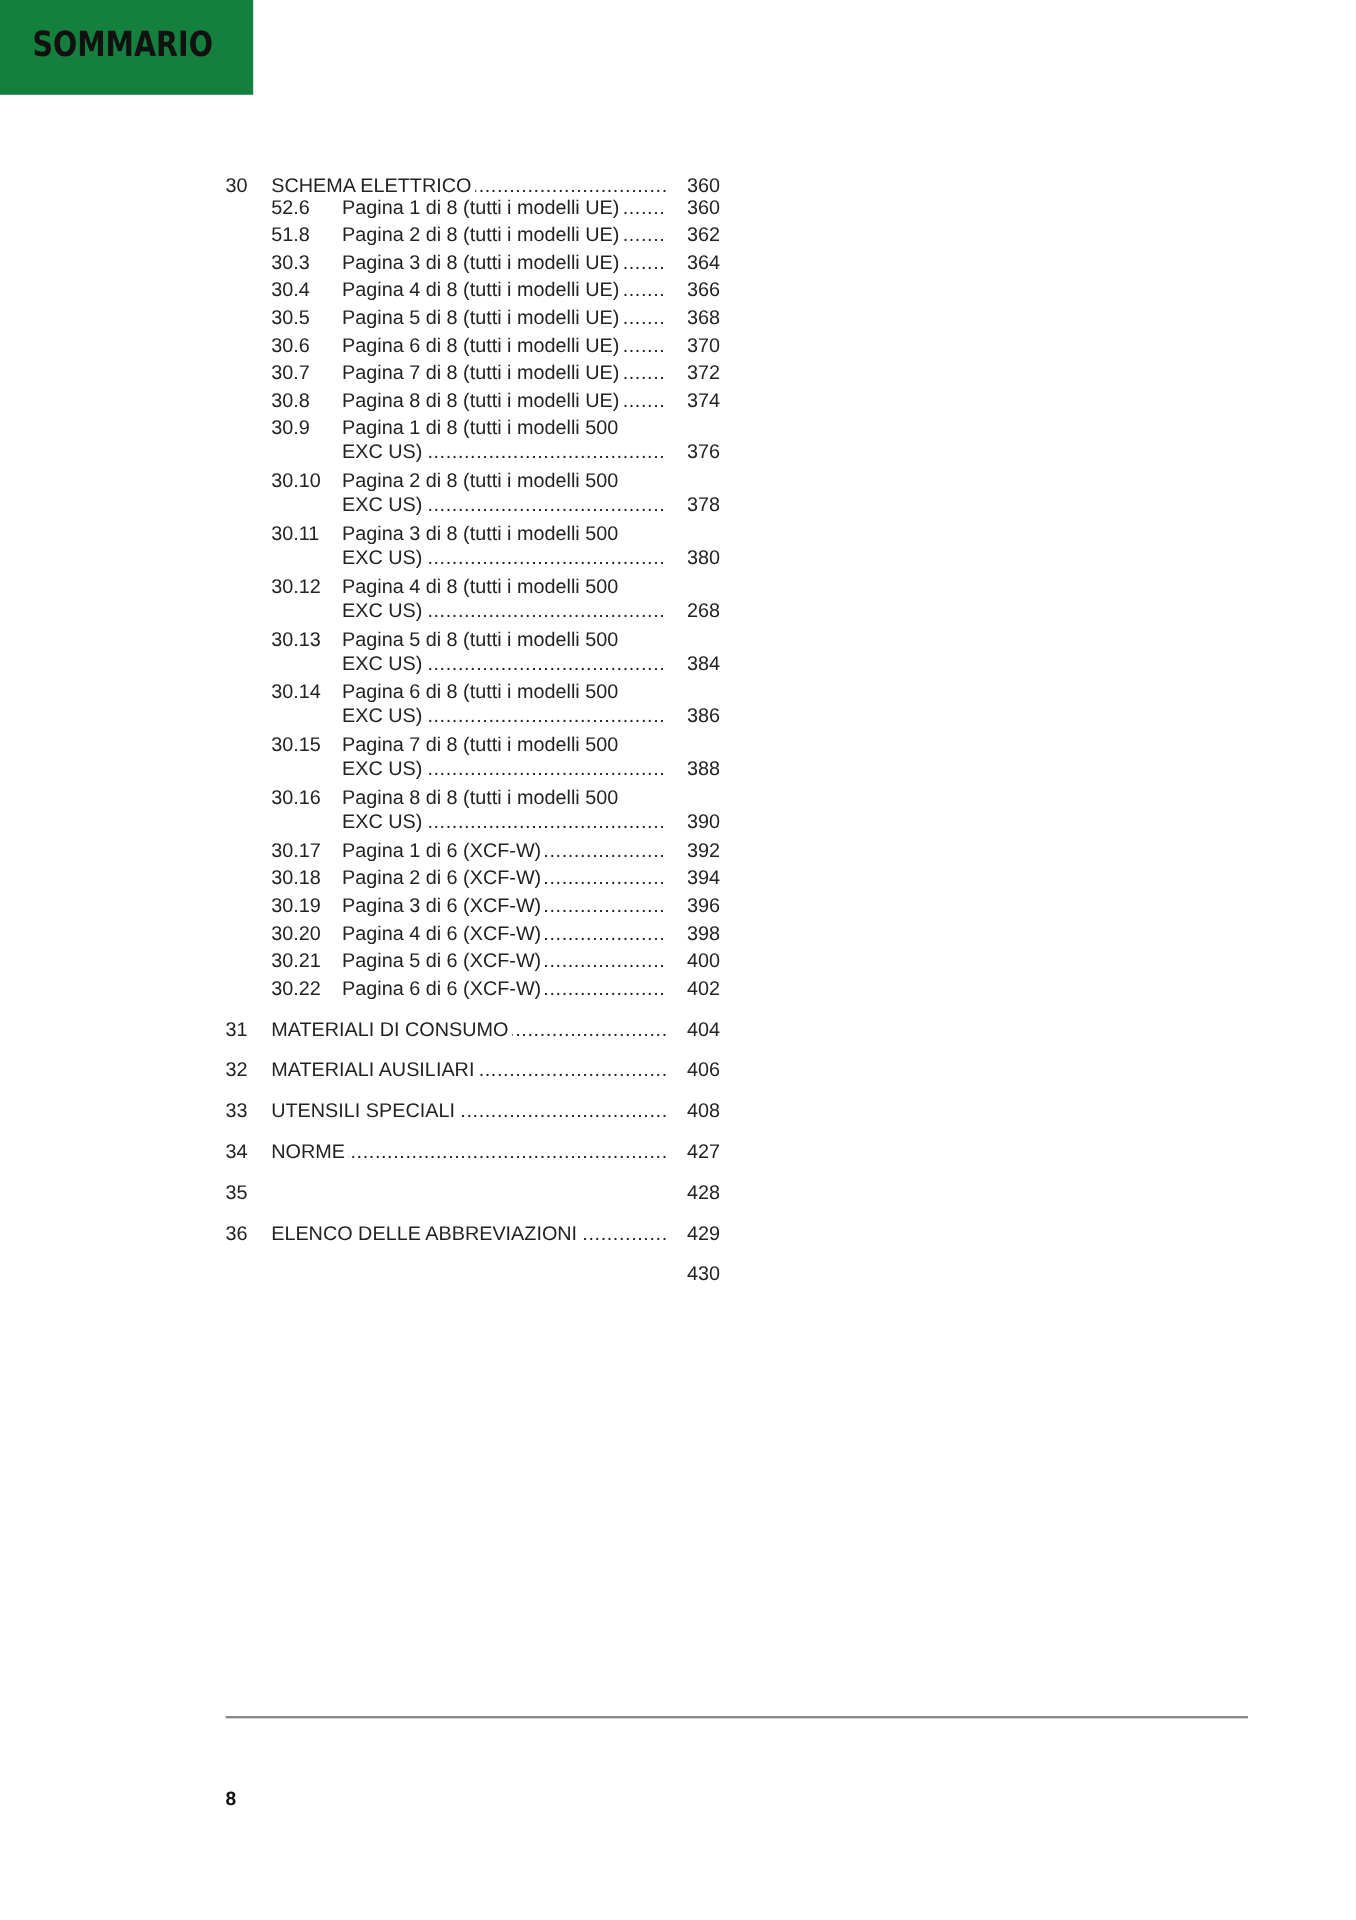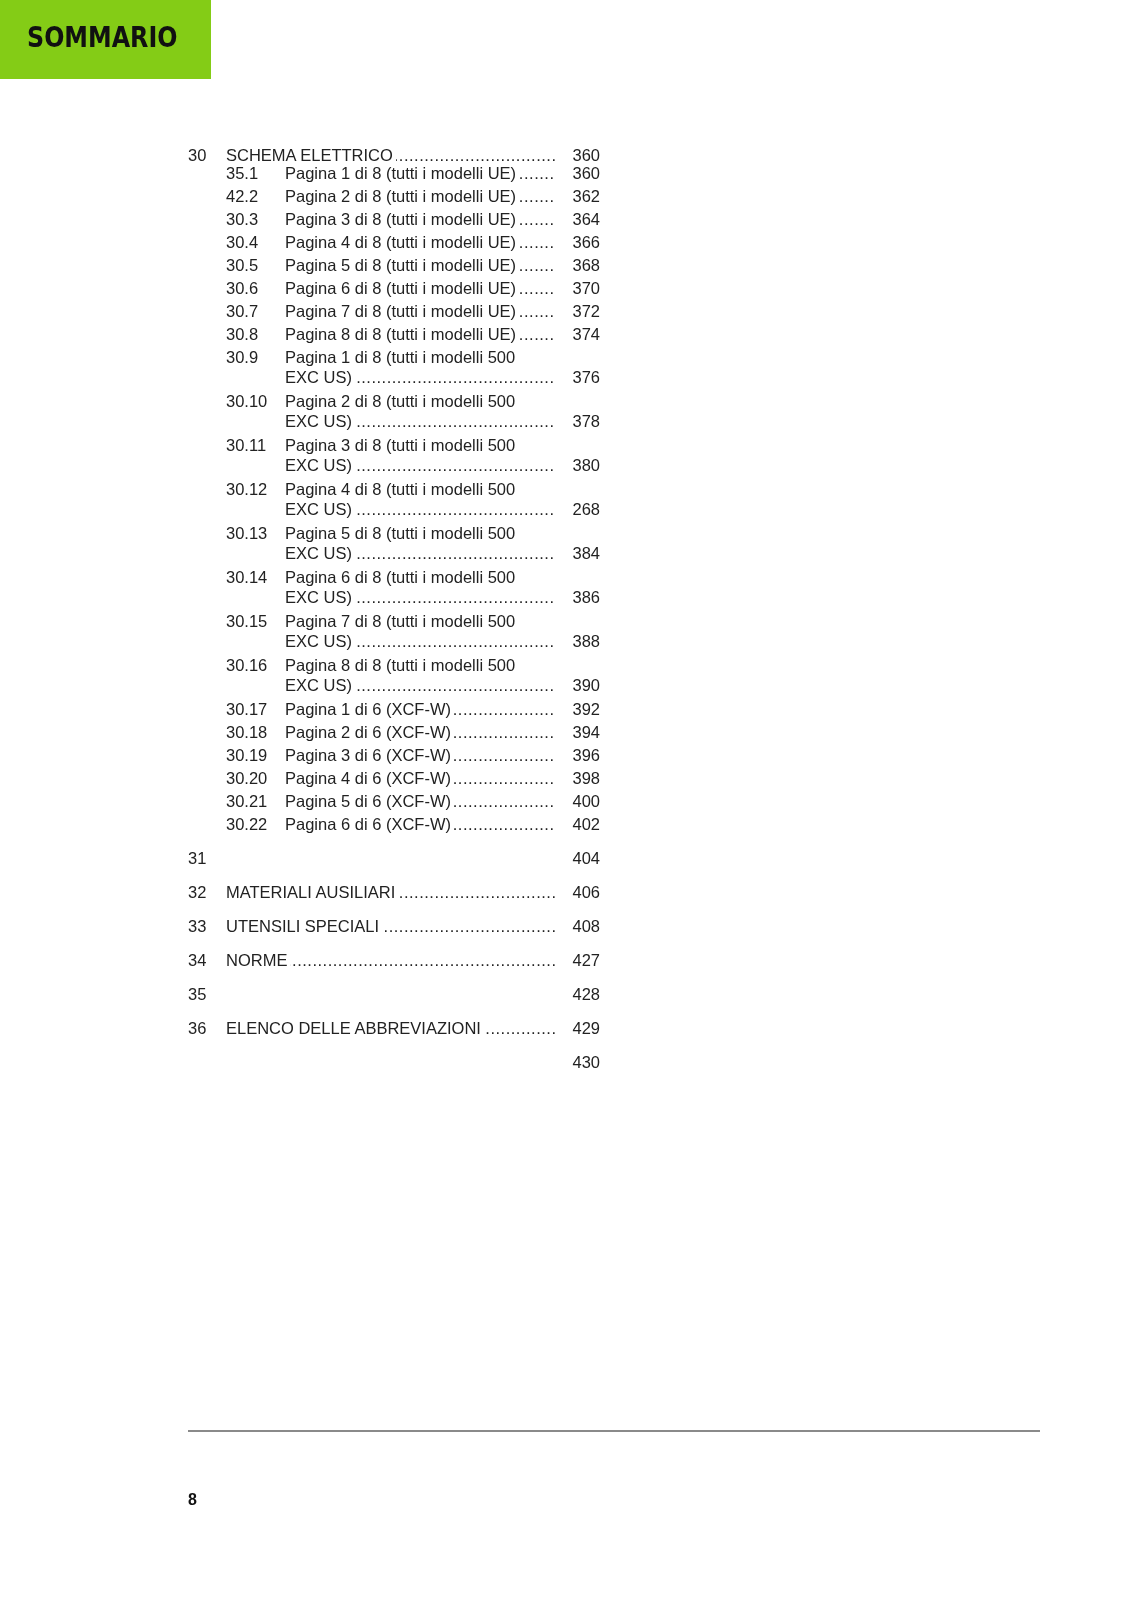--- a/index.html
+++ b/index.html
@@ -1,17 +1,17 @@
 <!DOCTYPE html>
 <html><head>
 <meta charset="utf-8">
 <style>
   html, body { margin:0; padding:0; }
   body { width:1130px; height:1600px; position:relative; background:#ffffff; font-family:"Liberation Sans", sans-serif; color:#222; overflow:hidden; }
-  .header-tab { position:absolute; left:0; top:0; width:211px; height:79px; background:#84cc16; }
+  .header-tab { position:absolute; left:0; top:0; width:211px; height:79px; background:#15803d; }
   .header-tab span { position:absolute; left:27px; top:20px; font-family:"DejaVu Sans", sans-serif; font-weight:bold; font-size:29px; color:#111; letter-spacing:0px; transform:scaleX(0.82); transform-origin:left center; }
   .toc { position:absolute; left:188px; top:128px; width:412px; }
   .row { position:absolute; left:0; width:412px; font-size:16.5px; line-height:22px; height:22px; white-space:nowrap; }
   .num { position:absolute; left:0; }
   .sub .num { left:38px; }
   .title { position:absolute; left:38px; right:45px; overflow:hidden; }
   .sub .title { left:97px; }
   .title .txt { background:#fff; padding-right:3px; position:relative; z-index:1; }
   .title::after { content:"..................................................................................................................................................................."; position:absolute; left:0; top:0; letter-spacing:0.5px; z-index:0; }
   .title.nodots::after { content:""; }
@@ -26,26 +26,26 @@
   <span>SOMMARIO</span>
 </div>
 
 <div class="toc" id="toc">
     <div class="row" style="top: 16px;">
       <span class="num">30</span>
       <span class="title"><span class="txt">SCHEMA ELETTRICO</span></span>
       <span class="page">360</span>
     </div>
     <div class="row sub" style="top: 34px;">
-      <span class="num">35.1</span>
+      <span class="num">52.6</span>
       <span class="title"><span class="txt">Pagina 1 di 8 (tutti i modelli UE)</span></span>
       <span class="page">360</span>
     </div>
     <div class="row sub" style="top: 57px;">
-      <span class="num">42.2</span>
+      <span class="num">51.8</span>
       <span class="title"><span class="txt">Pagina 2 di 8 (tutti i modelli UE)</span></span>
       <span class="page">362</span>
     </div>
     <div class="row sub" style="top: 80px;">
       <span class="num">30.3</span>
       <span class="title"><span class="txt">Pagina 3 di 8 (tutti i modelli UE)</span></span>
       <span class="page">364</span>
     </div>
     <div class="row sub" style="top: 103px;">
       <span class="num">30.4</span>
@@ -161,20 +161,21 @@
       <span class="title"><span class="txt">Pagina 5 di 6 (XCF-W)</span></span>
       <span class="page">400</span>
     </div>
     <div class="row sub" style="top: 685px;">
       <span class="num">30.22</span>
       <span class="title"><span class="txt">Pagina 6 di 6 (XCF-W)</span></span>
       <span class="page">402</span>
     </div>
     <div class="row" style="top: 719px;">
       <span class="num">31</span>
+      <span class="title"><span class="txt">MATERIALI DI CONSUMO</span></span>
       <span class="page">404</span>
     </div>
     <div class="row" style="top: 753px;">
       <span class="num">32</span>
       <span class="title"><span class="txt">MATERIALI AUSILIARI</span></span>
       <span class="page">406</span>
     </div>
     <div class="row" style="top: 787px;">
       <span class="num">33</span>
       <span class="title"><span class="txt">UTENSILI SPECIALI</span></span>

